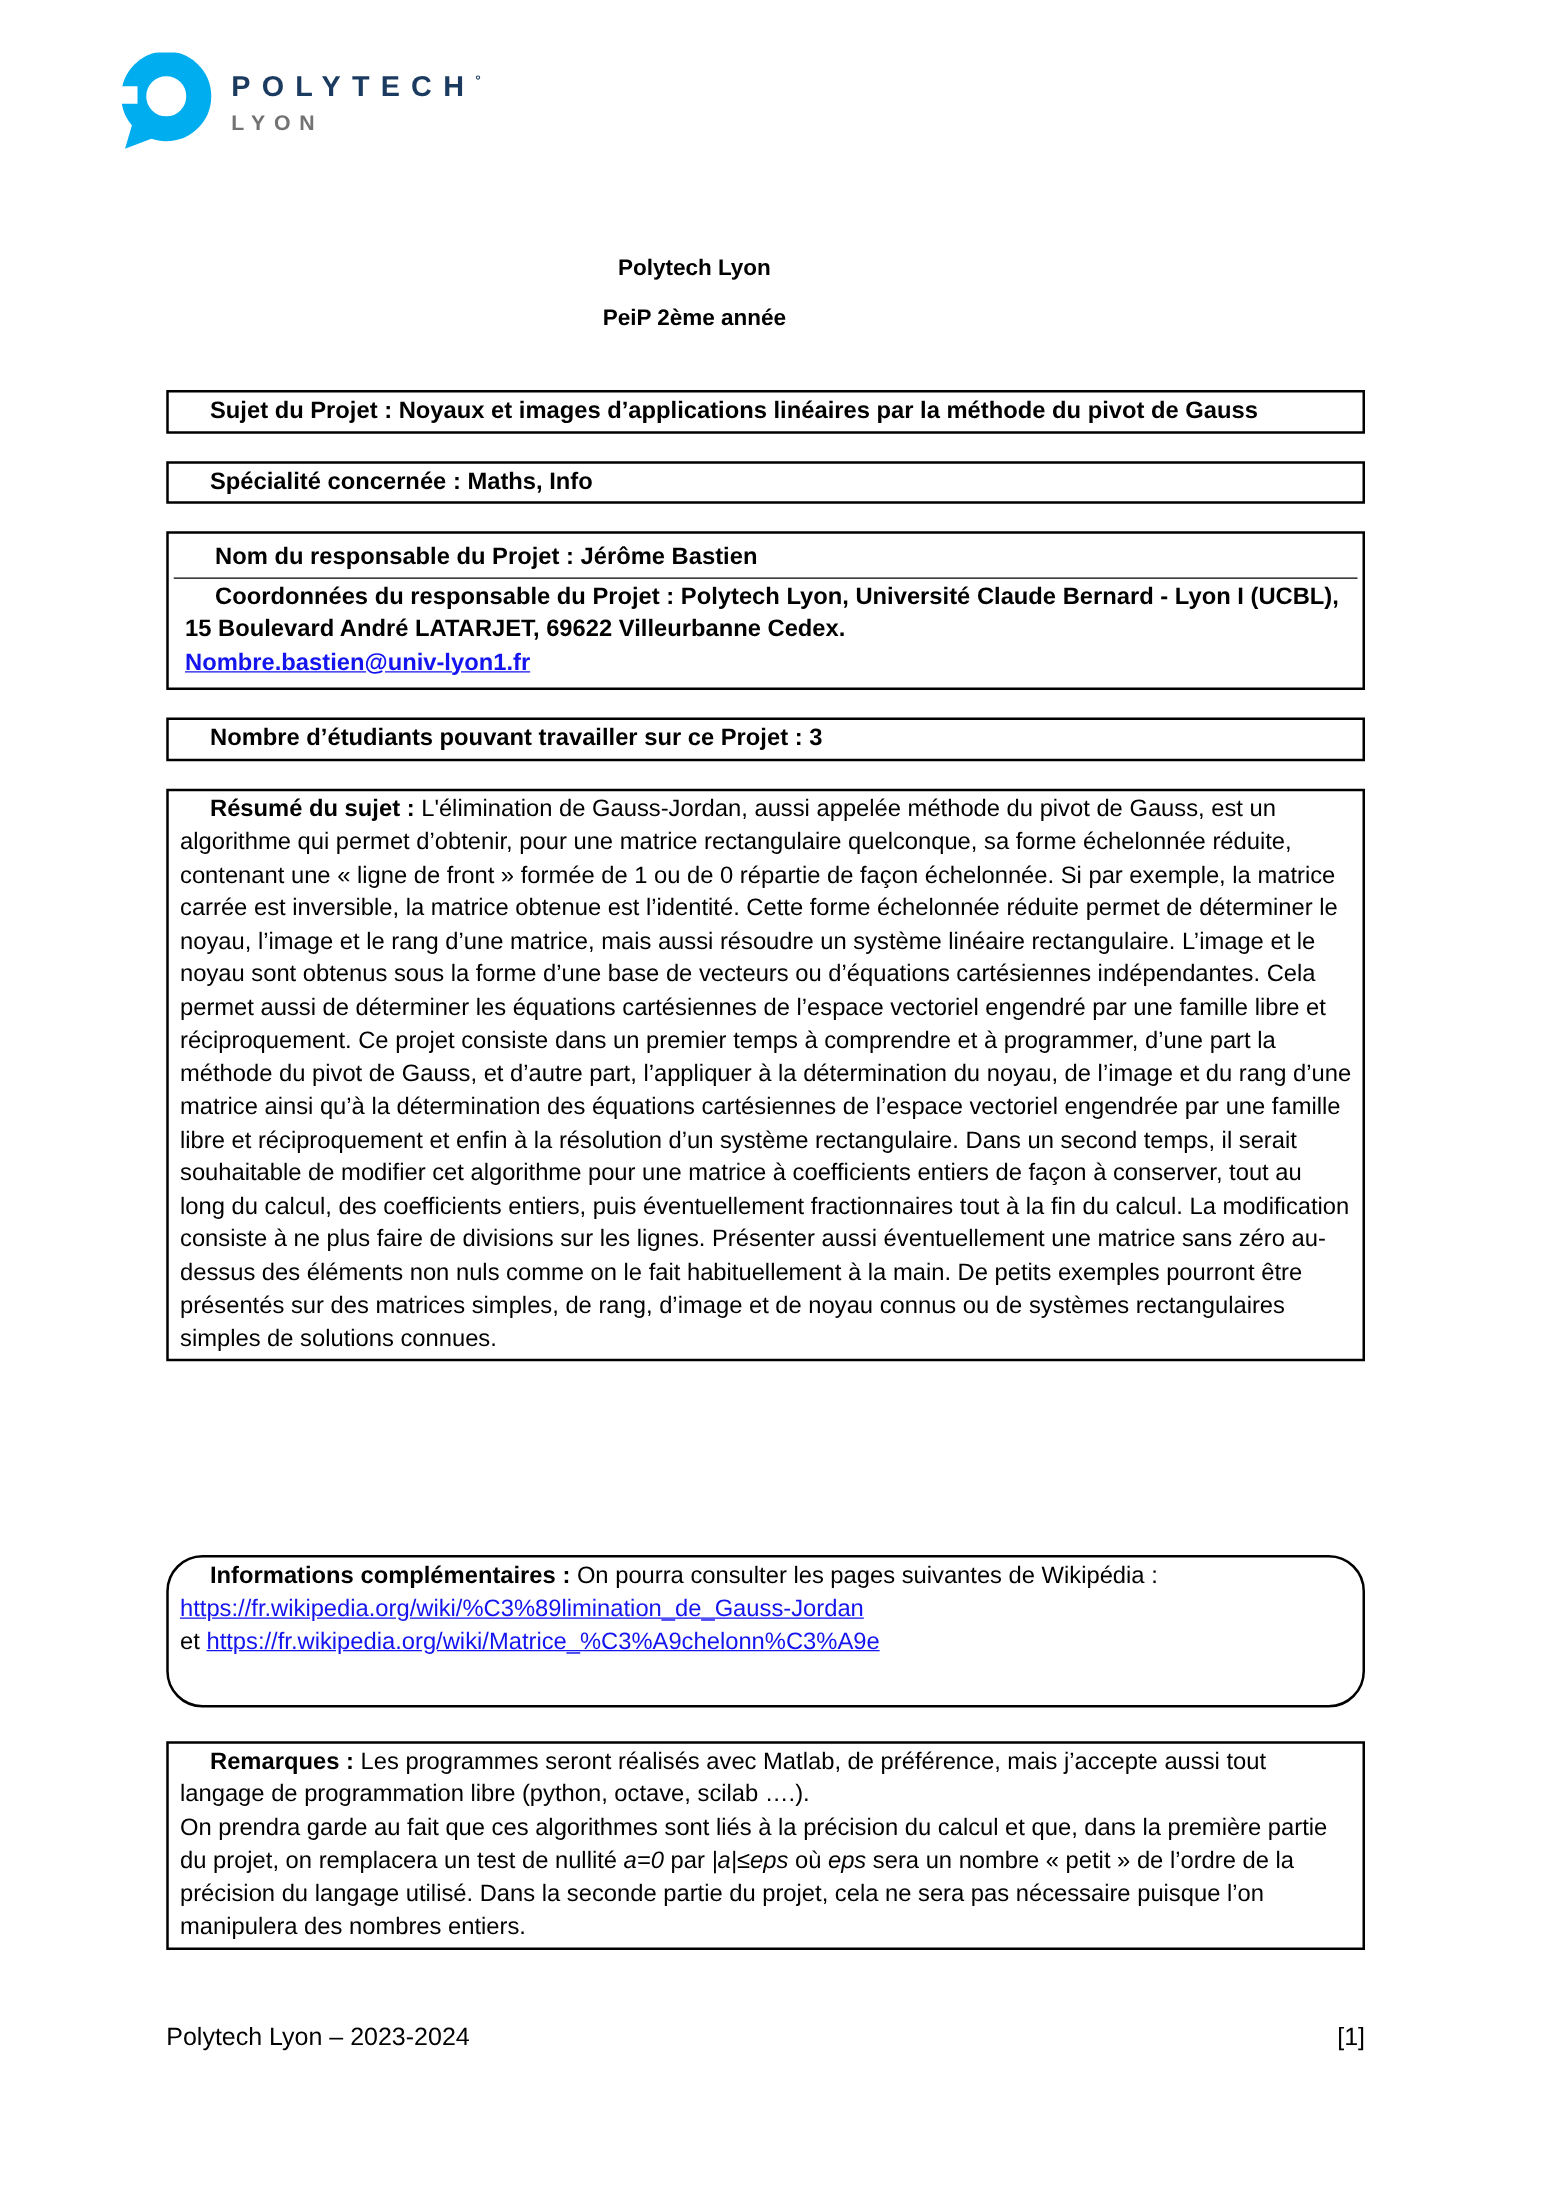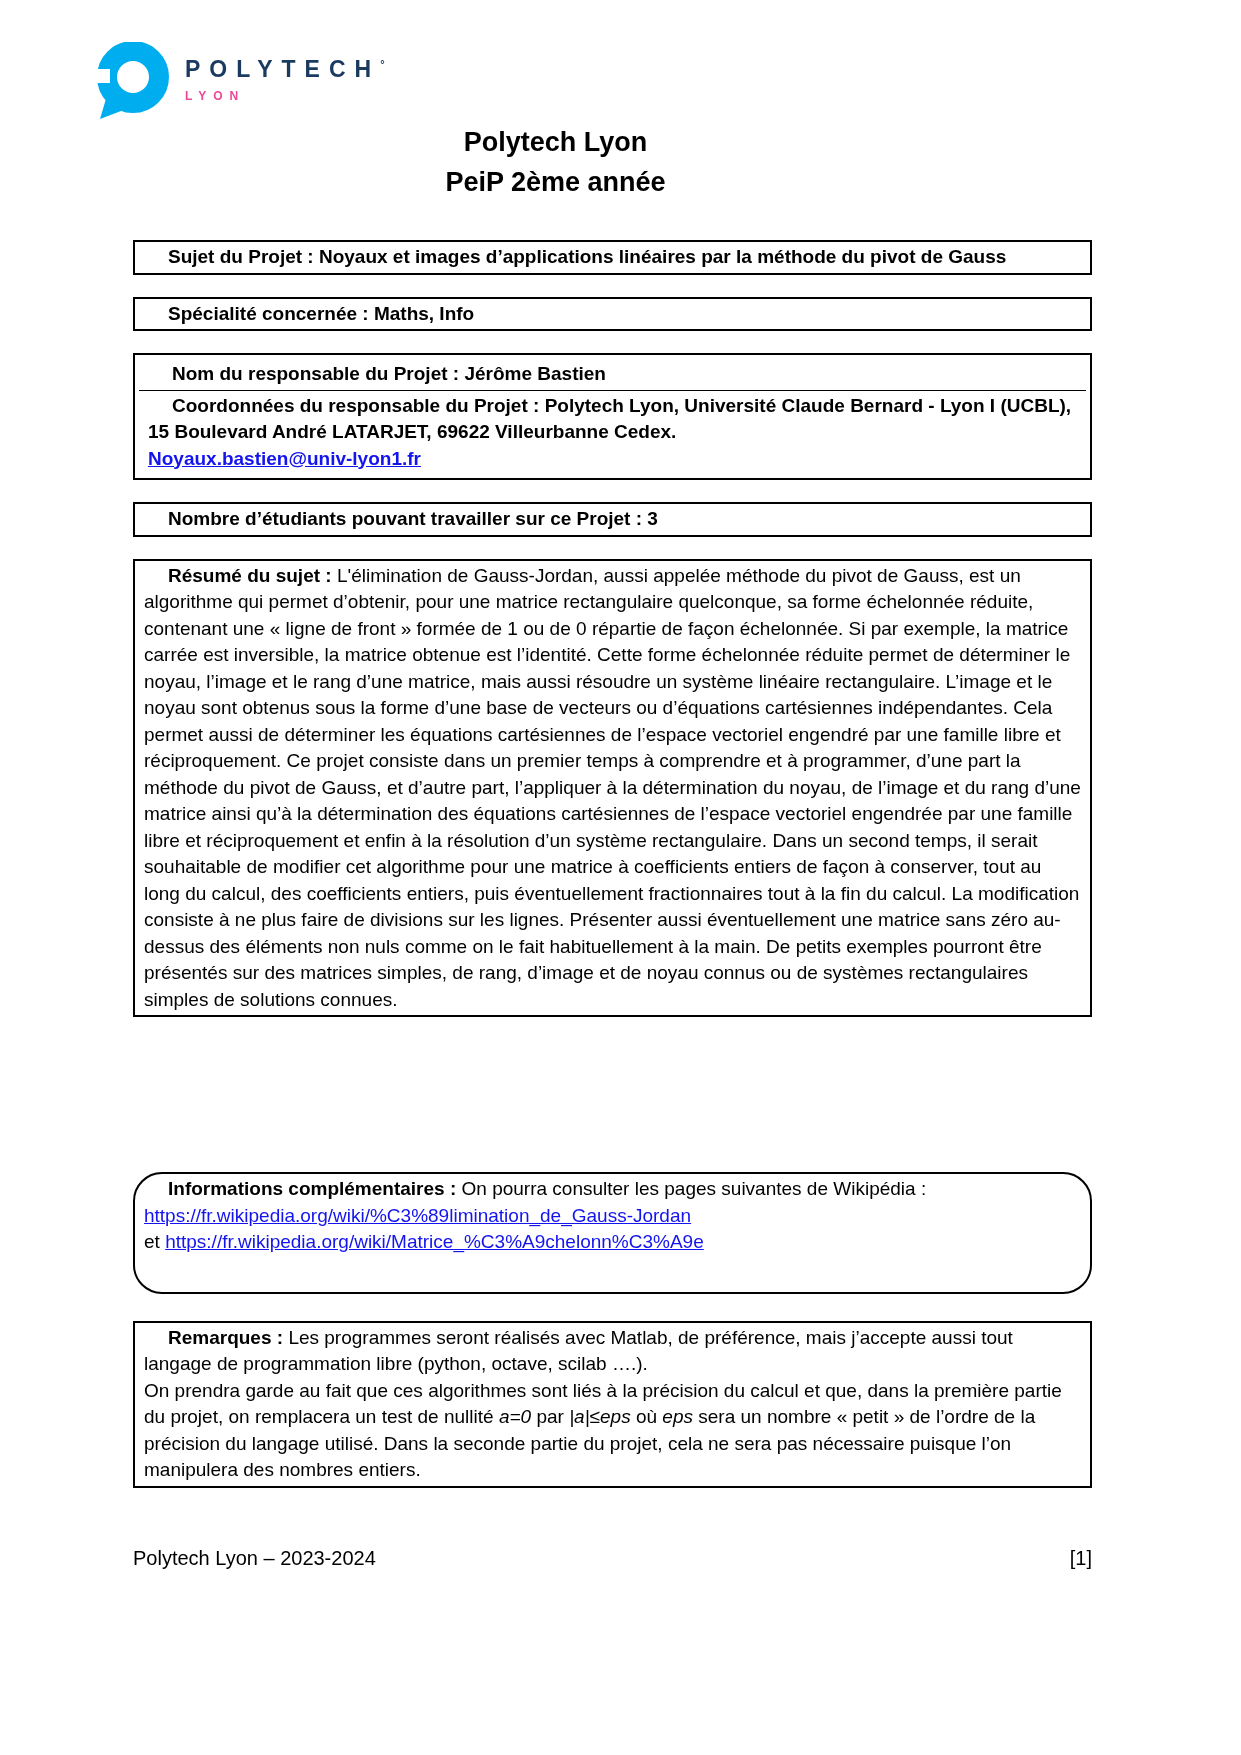--- a/index.html
+++ b/index.html
@@ -17,29 +17,30 @@
   
   .logo{display:flex;align-items:flex-start;gap:14px;margin-left:-38px;}
   .logo svg{display:block;}
   .logo-text{padding-top:16px;}
   .logo-brand{
     font-weight:bold;font-size:23px;letter-spacing:9px;
     color:#1b3a5f;line-height:1;white-space:nowrap;
   }
   .logo-tm{font-size:11px;vertical-align:super;letter-spacing:0;}
   .logo-city{
-    font-weight:bold;font-size:12px;letter-spacing:7px;
-    color:#ec4899;line-height:1;margin-top:9px;
+    font-weight:bold;font-size:17px;letter-spacing:7px;
+    color:#737373;line-height:1;margin-top:9px;
   }
   
   .title{
     width:845px;
+    margin-top:72px;
     text-align:center;
     font-weight:bold;
-    font-size:27px;
+    font-size:18px;
     line-height:40px;
   }
   
   .box{
     box-sizing:border-box;
     width:959px;
     border:2px solid #000;
     font-size:19px;
     line-height:26.5px;
     padding:2px 9px;
@@ -97,21 +98,21 @@
     <b>Spécialité concernée : Maths, Info</b>
   </div>
 
   <div class="box box-resp mt-sm">
     <div class="cell">
       <b>Nom du responsable du Projet : Jérôme Bastien</b>
     </div>
     <div class="cell">
       <b>Coordonnées du responsable du Projet : Polytech Lyon, Université Claude Bernard - Lyon I (UCBL), 15 Boulevard André LATARJET, 69622 Villeurbanne Cedex.</b>
       <div>
-        <a href="#" class="link email">Noyaux.bastien@univ-lyon1.fr</a>
+        <a href="#" class="link email">Nombre.bastien@univ-lyon1.fr</a>
       </div>
     </div>
   </div>
 
   <div class="box mt-sm">
     <b>Nombre d’étudiants pouvant travailler sur ce Projet : 3</b>
   </div>
 
   <div class="box mt-sm">
     <b>Résumé du sujet :</b>

